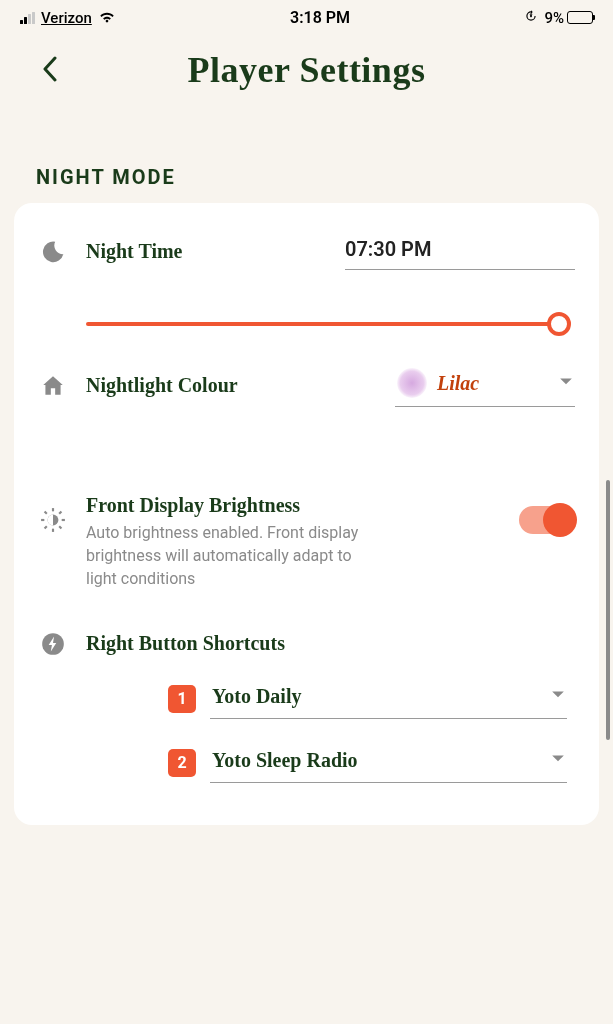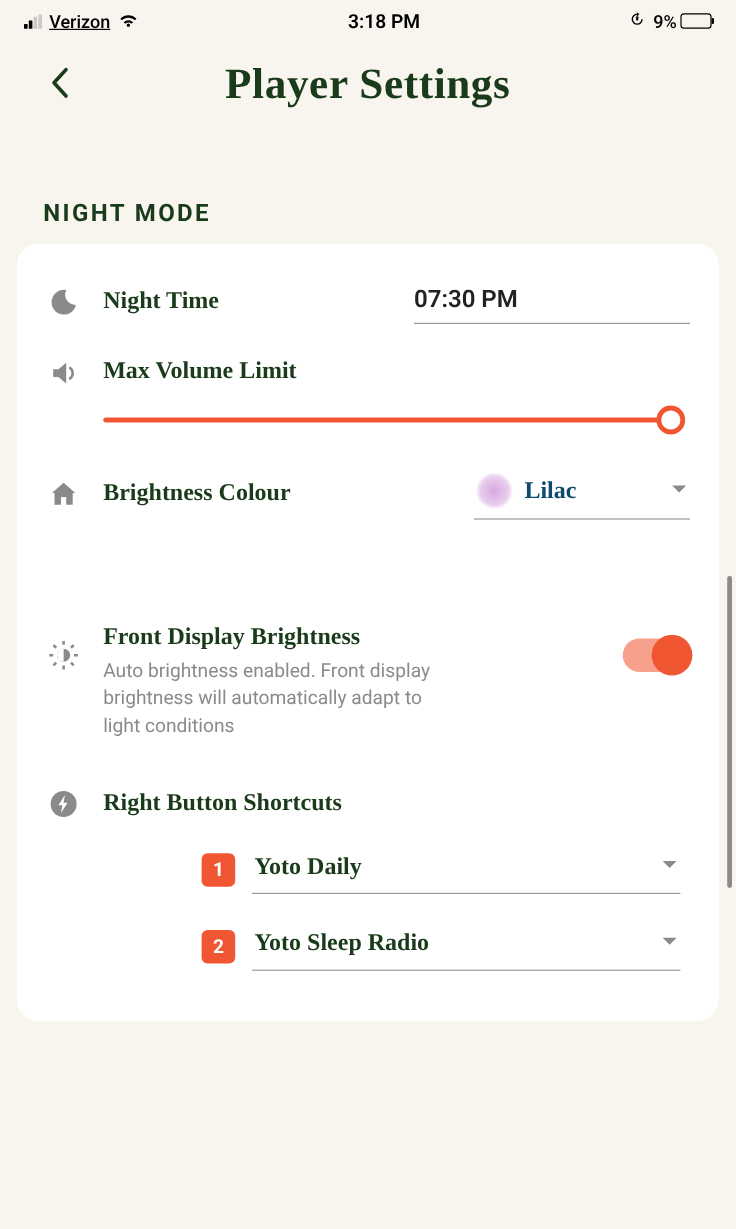--- a/index.html
+++ b/index.html
@@ -108,21 +108,21 @@
   .colour-field {
     margin-left:auto; display:flex; align-items:center; gap:10px;
     border-bottom:1px solid #9a9a9a; padding:4px 2px 8px;
     width:180px; justify-content:space-between;
   }
   .colour-left { display:flex; align-items:center; gap:10px; }
   .colour-swatch {
     width:30px; height:30px; border-radius:50%;
     background: radial-gradient(circle, #d6a9e0 0%, #e9cdee 55%, rgba(233,205,238,0) 75%);
   }
-  .colour-name { font-size:20px; color:#0c4a6e; font-weight:600; font-family:Georgia,serif; }
+  .colour-name { font-size:20px; color:#c2410c; font-weight:600; font-family:Georgia,serif;font-style:italic; }
   .chev-down svg { width:14px; height:14px; fill:#8a8a8a; }
 
   
   .brightness-row { display:flex; align-items:center; gap:18px; padding:20px 0; }
   .toggle {
     margin-left:auto; width:56px; height:28px; border-radius:14px;
     background:#f7a18c; position:relative; flex-shrink:0;
   }
   .toggle-knob {
     position:absolute; right:-2px; top:-3px; width:34px; height:34px;
@@ -205,42 +205,33 @@
     <span class="row-icon">
       <svg viewBox="0 0 24 24">
           <path d="M14 2.5A9.5 9.5 0 1 0 21.5 14 8 8 0 0 1 14 2.5z" fill="#8a8a8a"></path>
         </svg>
     </span>
     <div class="row-title">Night Time</div>
     <div class="time-field">07:30 PM</div>
   </div>
 
   <div class="volume-block">
-    <div class="volume-head">
-      <span class="row-icon">
-        <svg viewBox="0 0 24 24">
-            <path d="M4 9v6h4l6 5V4L8 9H4z" fill="#8a8a8a"></path>
-            <path d="M17 8a5 5 0 010 8" stroke="#8a8a8a" stroke-width="2" fill="none" stroke-linecap="round"></path>
-          </svg>
-      </span>
-      <div class="row-title">Max Volume Limit</div>
-    </div>
     <div class="slider-wrap">
       <div class="slider-track"></div>
       <div class="slider-thumb" style="left:98%"></div>
     </div>
   </div>
 
   <div class="colour-row">
     <span class="row-icon">
       <svg viewBox="0 0 24 24">
           <path d="M12 3l9 8h-2v9h-5v-6h-4v6H5v-9H3l9-8z" fill="#8a8a8a"></path>
         </svg>
     </span>
-    <div class="row-title">Brightness Colour</div>
+    <div class="row-title">Nightlight Colour</div>
     <div class="colour-field">
       <div class="colour-left">
         <span class="colour-swatch"></span>
         <span class="colour-name">Lilac</span>
       </div>
       <span class="chev-down">
         <svg viewBox="0 0 12 12">
             <path d="M1 3l5 5 5-5z"></path>
           </svg>
       </span>

